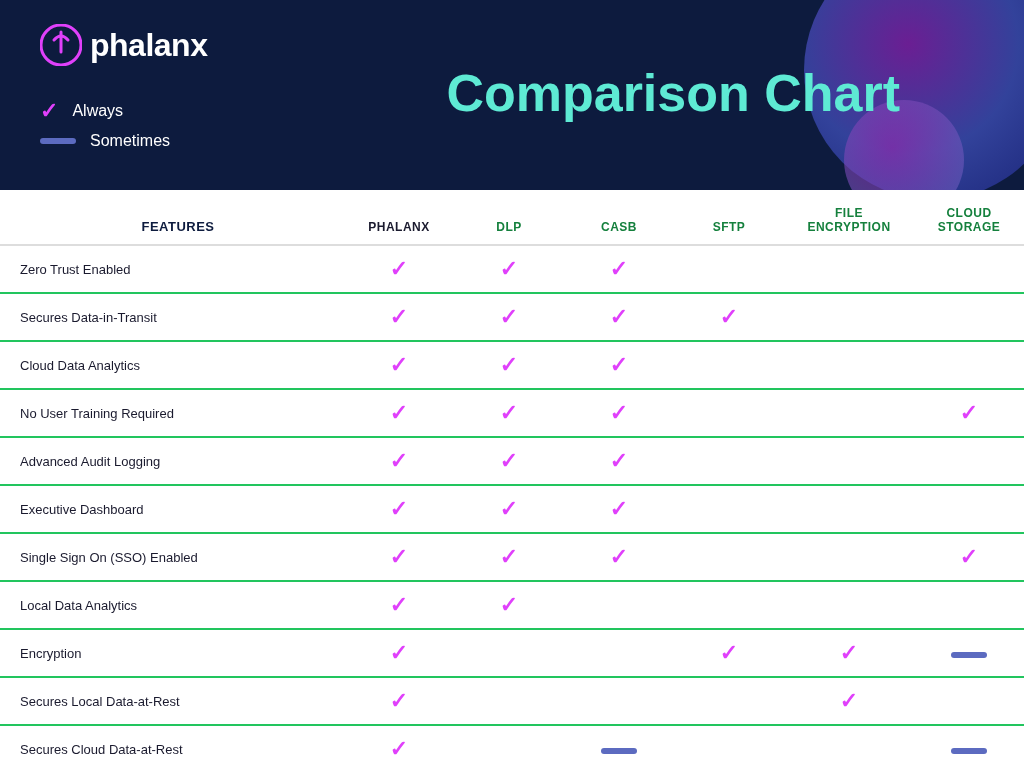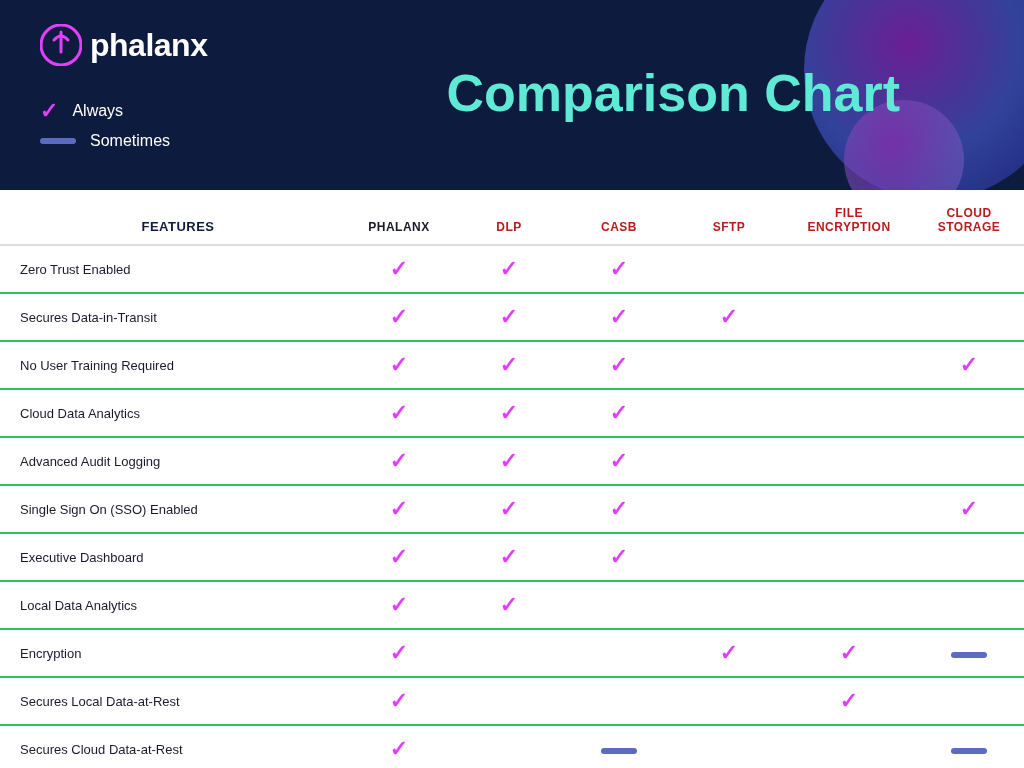--- a/index.html
+++ b/index.html
@@ -120,21 +120,21 @@
     table {
       width: 100%;
       border-collapse: collapse;
     }
 
     thead th {
       padding: 16px 8px 10px 8px;
       text-align: center;
       font-size: 12px;
       font-weight: 800;
-      color: #b91c1c;
+      color: #15803d;
       letter-spacing: 0.5px;
       border-bottom: 2px solid #ddd;
       vertical-align: bottom;
     }
 
     thead th.feature-col {
       text-align: center;
       padding-left: 20px;
       font-size: 13px;
       font-weight: 900;
@@ -246,63 +246,63 @@
         <tr>
           <td class="feature-name">Secures Data-in-Transit</td>
           <td><span class="check-magenta">✓</span></td>
           <td><span class="check-magenta">✓</span></td>
           <td><span class="check-magenta">✓</span></td>
           <td><span class="check-magenta">✓</span></td>
           <td></td>
           <td></td>
         </tr>
         <tr>
+          <td class="feature-name">Cloud Data Analytics</td>
+          <td><span class="check-magenta">✓</span></td>
+          <td><span class="check-magenta">✓</span></td>
+          <td><span class="check-magenta">✓</span></td>
+          <td></td>
+          <td></td>
+          <td></td>
+        </tr>
+        <tr>
           <td class="feature-name">No User Training Required</td>
           <td><span class="check-magenta">✓</span></td>
           <td><span class="check-magenta">✓</span></td>
           <td><span class="check-magenta">✓</span></td>
           <td></td>
           <td></td>
           <td><span class="check-magenta">✓</span></td>
         </tr>
         <tr>
-          <td class="feature-name">Cloud Data Analytics</td>
-          <td><span class="check-magenta">✓</span></td>
-          <td><span class="check-magenta">✓</span></td>
-          <td><span class="check-magenta">✓</span></td>
-          <td></td>
-          <td></td>
-          <td></td>
-        </tr>
-        <tr>
           <td class="feature-name">Advanced Audit Logging</td>
           <td><span class="check-magenta">✓</span></td>
           <td><span class="check-magenta">✓</span></td>
           <td><span class="check-magenta">✓</span></td>
           <td></td>
           <td></td>
           <td></td>
         </tr>
         <tr>
+          <td class="feature-name">Executive Dashboard</td>
+          <td><span class="check-magenta">✓</span></td>
+          <td><span class="check-magenta">✓</span></td>
+          <td><span class="check-magenta">✓</span></td>
+          <td></td>
+          <td></td>
+          <td></td>
+        </tr>
+        <tr>
           <td class="feature-name">Single Sign On (SSO) Enabled</td>
           <td><span class="check-magenta">✓</span></td>
           <td><span class="check-magenta">✓</span></td>
           <td><span class="check-magenta">✓</span></td>
           <td></td>
           <td></td>
           <td><span class="check-magenta">✓</span></td>
-        </tr>
-        <tr>
-          <td class="feature-name">Executive Dashboard</td>
-          <td><span class="check-magenta">✓</span></td>
-          <td><span class="check-magenta">✓</span></td>
-          <td><span class="check-magenta">✓</span></td>
-          <td></td>
-          <td></td>
-          <td></td>
         </tr>
         <tr>
           <td class="feature-name">Local Data Analytics</td>
           <td><span class="check-magenta">✓</span></td>
           <td><span class="check-magenta">✓</span></td>
           <td></td>
           <td></td>
           <td></td>
           <td></td>
         </tr>

